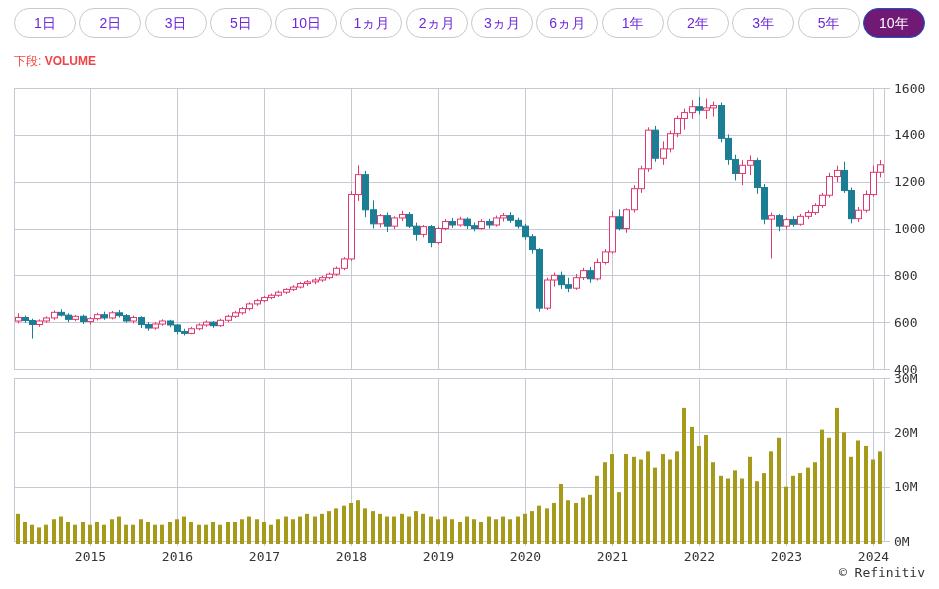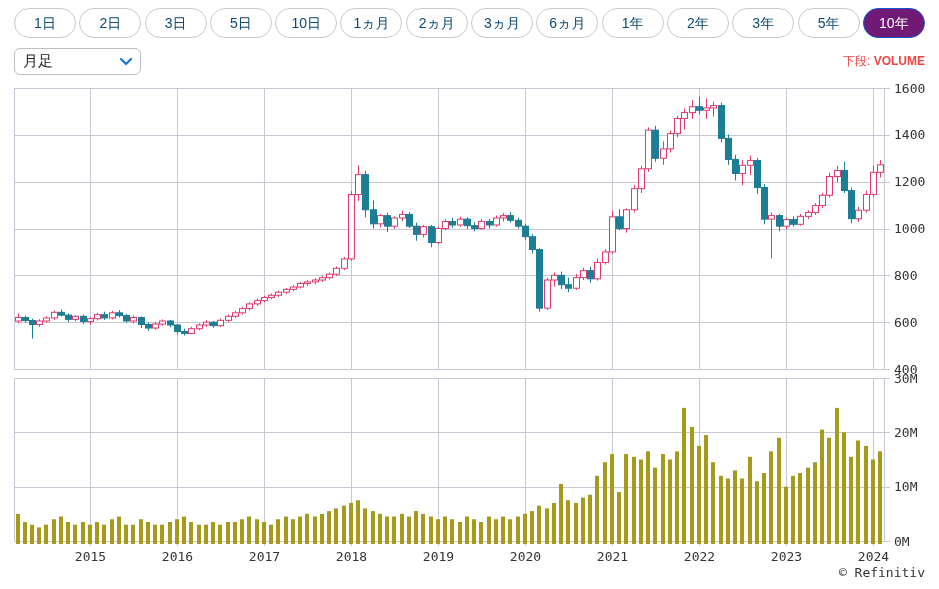--- a/index.html
+++ b/index.html
@@ -1,19 +1,19 @@
 <!DOCTYPE html>
 <html><head>
 <meta charset="utf-8">
 <style>
   html,body{margin:0;padding:0;background:#fff;}
   body{width:939px;height:589px;font-family:"Liberation Sans",sans-serif;overflow:hidden;}
   .toolbar{display:flex;justify-content:space-between;align-items:center;padding:8px 14px 0 14px;}
   .pill{height:30px;min-width:62px;padding:0 10px;border:1px solid #c9c9c9;border-radius:16px;
-        background:#fff;color:#0c4a6e;font-size:14px;font-family:"Liberation Sans",sans-serif;
+        background:#fff;color:#6d28d9;font-size:14px;font-family:"Liberation Sans",sans-serif;
         cursor:pointer;text-align:center;line-height:28px;box-sizing:border-box;}
   .pill.selected{background:#701a75;border-color:#1356d4;color:#fff;}
   .controls{display:flex;justify-content:space-between;align-items:center;margin:9px 14px 0 14px;height:28px;}
   .select{width:127px;height:27px;border:1px solid #b9bec7;border-radius:6px;display:flex;
           align-items:center;justify-content:space-between;padding:0 7px 0 8px;font-size:15px;
           color:#222;box-sizing:border-box;cursor:pointer;background:#fff;}
   .lower{font-size:12px;color:#ef4444;}
   .lower .vol{font-weight:bold;}
   #chart-wrap{margin-top:5px;}
   svg text{font-family:"DejaVu Sans Mono","Liberation Mono",monospace;font-size:13px;fill:#333;}
@@ -32,26 +32,20 @@
     <button class="pill">3ヵ月</button>
     <button class="pill">6ヵ月</button>
     <button class="pill">1年</button>
     <button class="pill">2年</button>
     <button class="pill">3年</button>
     <button class="pill">5年</button>
     <button class="pill selected">10年</button>
   </div>
 
 <div class="controls">
-  <div class="select">
-    <span>月足</span>
-    <svg width="14" height="9" viewBox="0 0 14 9">
-      <polyline points="2,2 7,7 12,2" fill="none" stroke="#1a73e8" stroke-width="2.2" stroke-linecap="round" stroke-linejoin="round"></polyline>
-    </svg>
-  </div>
   <div class="lower">
     <span>下段:</span>
     <span class="vol">VOLUME</span>
   </div>
 </div>
 
 <div id="chart-wrap">
   <svg id="chart-svg" width="939" height="509">
       <g shape-rendering="crispEdges" stroke="#c6c8d4" stroke-width="1">
         <line x1="90.5" y1="8" x2="90.5" y2="289"></line>

